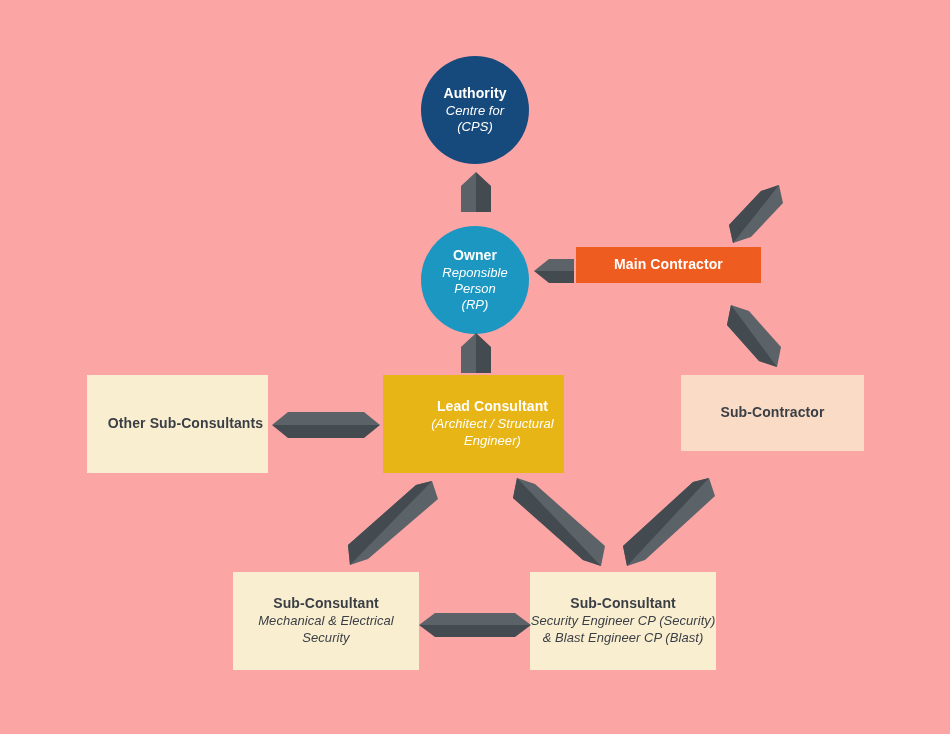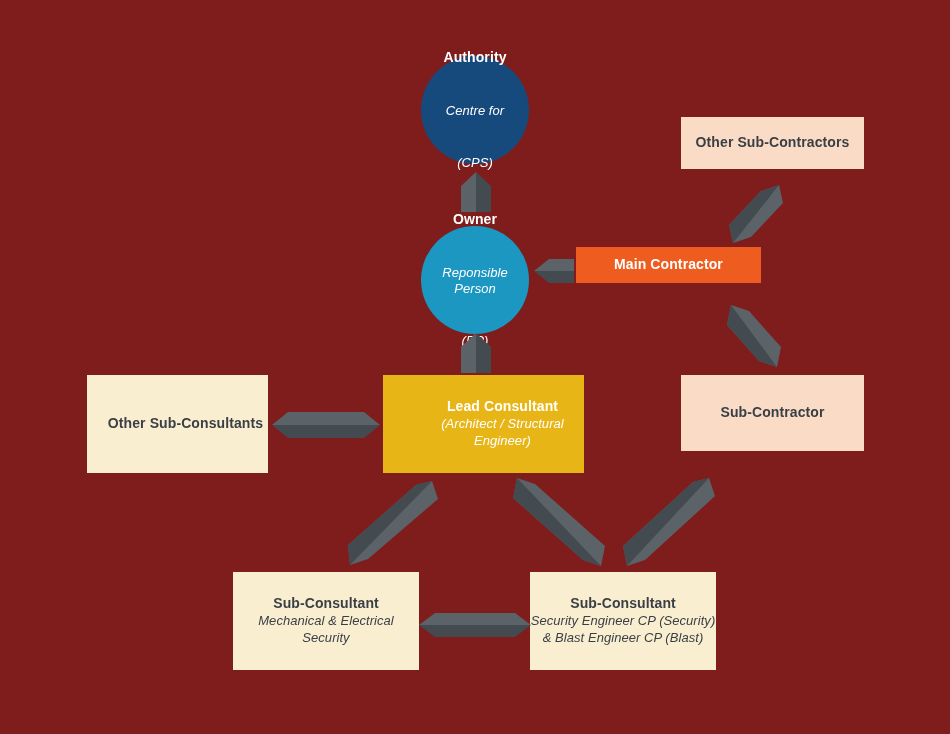--- a/index.html
+++ b/index.html
@@ -9,21 +9,21 @@
     background: #ffffff;
   }
   body {
     font-family: "Liberation Sans", sans-serif;
     -webkit-font-smoothing: antialiased;
   }
   #diagram {
     position: relative;
     width: 950px;
     height: 734px;
-    background: #7f1d1d;
+    background: #fca5a5;
     overflow: hidden;
   }
 
   
   .node {
     position: absolute;
     box-sizing: border-box;
     display: flex;
     flex-direction: column;
     align-items: center;
@@ -41,21 +41,21 @@
     font-style: italic;
     font-size: 13px;
     letter-spacing: 0.05px;
   }
 
   
   .circle {
     border-radius: 50%;
   }
   .circle .ttl { font-size: 14px; }
-  .circle .sub { font-size: 13px; line-height: 1.25; margin-top: 36px; }
+  .circle .sub { font-size: 13px; line-height: 1.25; }
 
   .c-authority {
     left: 421px; top: 56px;
     width: 108px; height: 108px;
     background: #174a7c;
     color: #ffffff;
   }
   .c-owner {
     left: 421px; top: 226px;
     width: 108px; height: 108px;
@@ -80,21 +80,21 @@
   }
   .r-subcontractor {
     left: 681px; top: 375px;
     width: 183px; height: 76px;
     background: #fadcc6;
     color: #3a3f45;
   }
 
   .r-lead-consultant {
     left: 383px; top: 375px;
-    width: 201px; height: 98px;
+    width: 181px; height: 98px;
     background: #e8b517;
     color: #ffffff;
     padding-left: 38px;
   }
 
   .r-other-subconsultants {
     left: 87px; top: 375px;
     width: 181px; height: 98px;
     background: #faeed1;
     color: #3a3f45;
@@ -145,23 +145,20 @@
   <div class="node circle c-owner">
     <span class="ttl">Owner</span>
     <span class="sub">Reponsible Person</span>
     <span class="sub">(RP)</span>
   </div>
 
   <div class="node r-main-contractor">
     <span class="ttl">Main Contractor</span>
   </div>
 
-  <div class="node r-other-subcontractors">
-    <span class="ttl">Other Sub-Contractors</span>
-  </div>
 
   <div class="node r-subcontractor">
     <span class="ttl">Sub-Contractor</span>
   </div>
 
   <div class="node r-lead-consultant">
     <span class="ttl">Lead Consultant</span>
     <span class="sub">(Architect / Structural Engineer)</span>
   </div>
 

